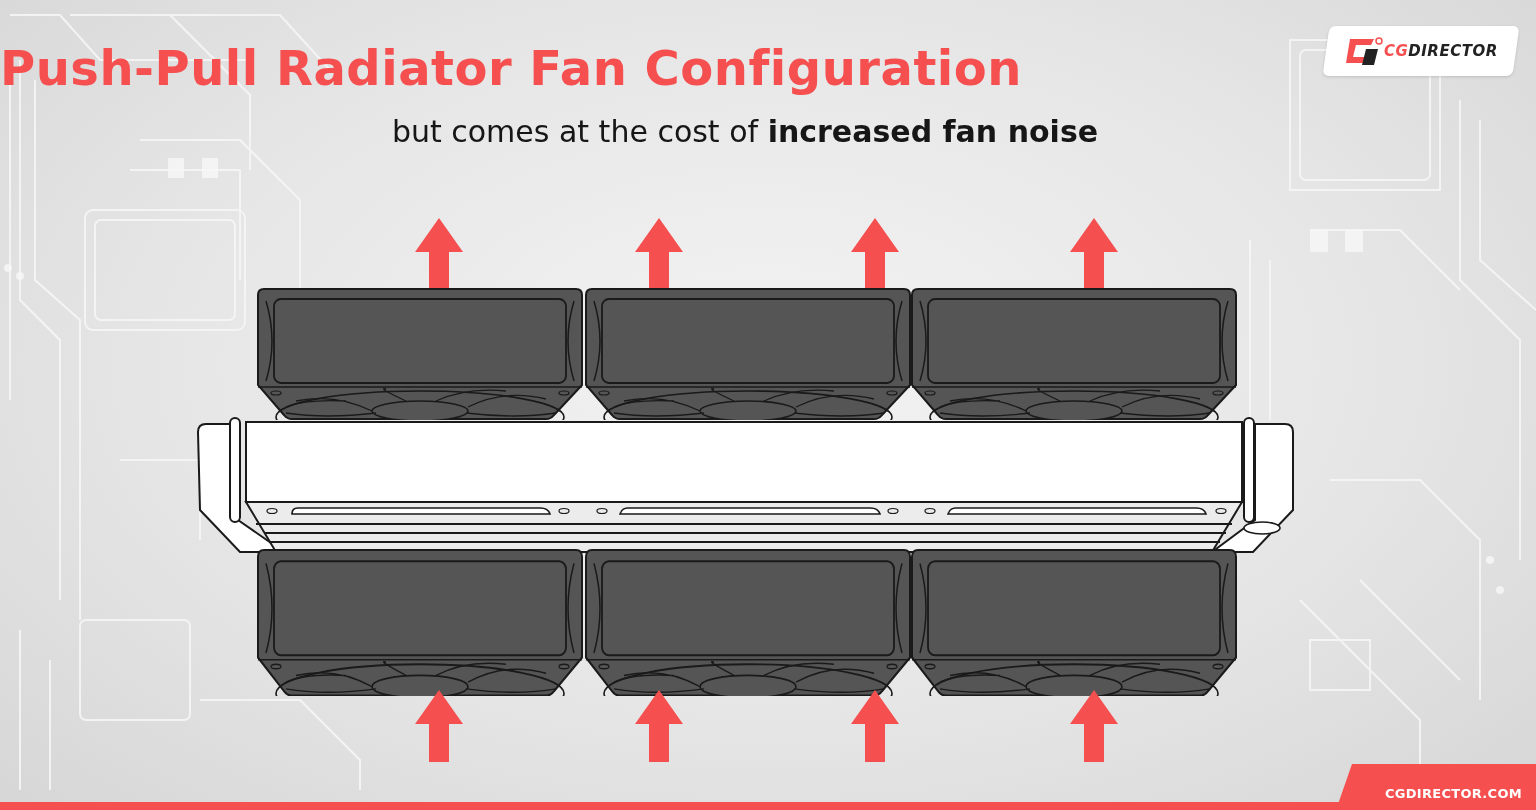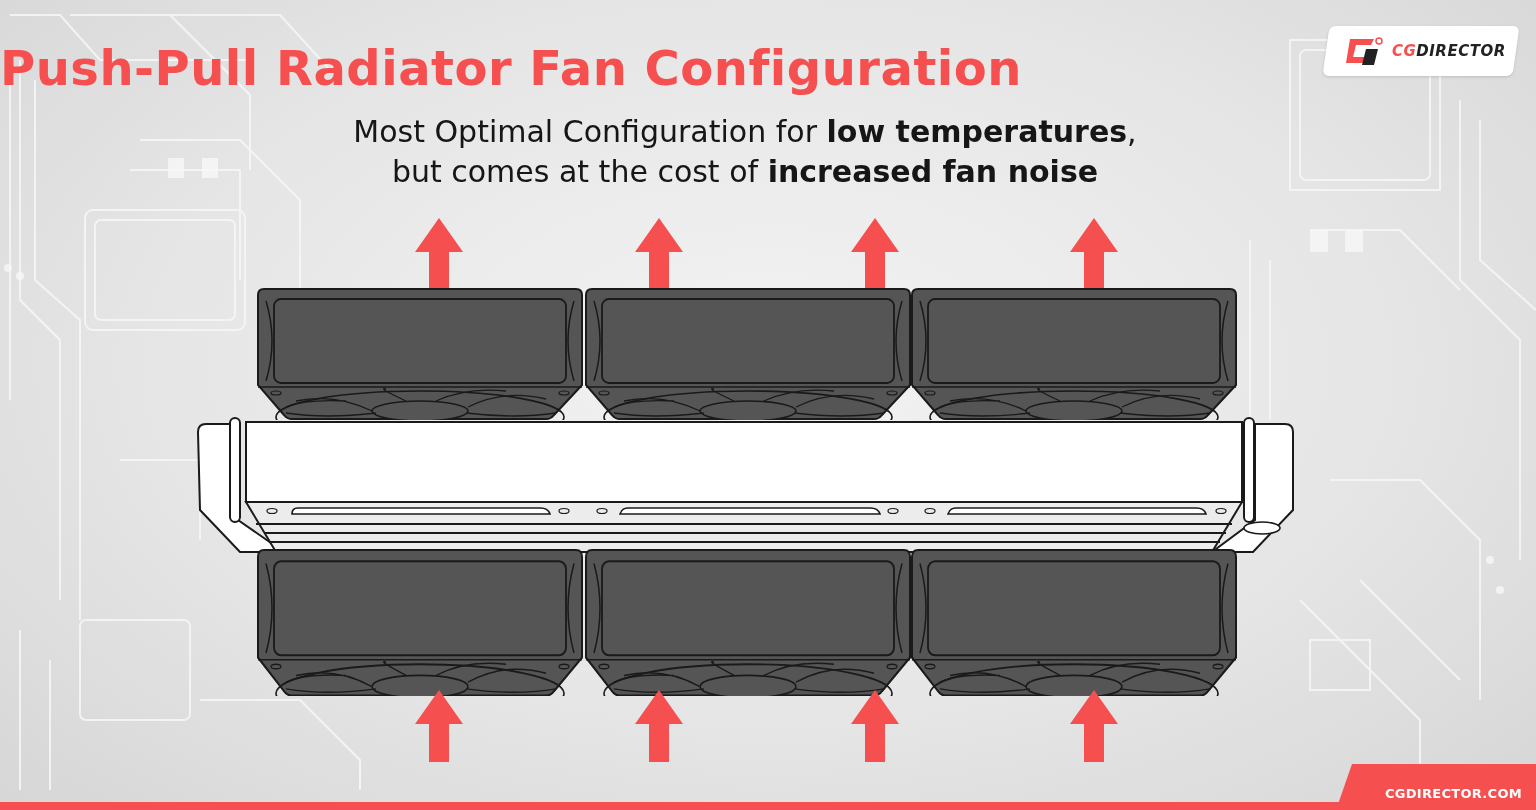--- a/index.html
+++ b/index.html
@@ -20,21 +20,21 @@
     color:#161616; font-weight:normal;
   }
   .subtitle b { font-weight:bold; }
   .logo {
     position:absolute; left:1326px; top:26px; width:190px; height:50px;
     background:#ffffff; border-radius:6px; transform:skewX(-8deg);
     box-shadow:0 1px 3px rgba(0,0,0,0.15);
   }
   .logo-inner {
     position:absolute; left:1336px; top:26px; height:50px; width:180px;
-    display:flex; align-items:center; gap:8px; padding-left:8px;
+    display:flex; align-items:center; gap:0; padding-left:8px;
   }
   .logo-text {
     font-family:"DejaVu Sans", sans-serif; font-weight:bold; font-style:italic;
     font-size:15px; color:#222; letter-spacing:0.5px;
   }
   .logo-text .cg { color:#f54f4f; }
   .footer-bar {
     position:absolute; left:0; right:0; bottom:0; height:8px; background:#f54f4f;
   }
   .footer-tab {
@@ -86,21 +86,20 @@
     <rect x="1345" y="230" width="18" height="22"></rect>
     <circle cx="8" cy="268" r="4"></circle>
       <circle cx="20" cy="276" r="4"></circle>
     <circle cx="1490" cy="560" r="4"></circle>
       <circle cx="1500" cy="590" r="4"></circle>
   </g>
 </svg>
 
 <div class="title">Push-Pull Radiator Fan Configuration</div>
 <div class="subtitle">
-  <div><span>Most Optimal Configuration for </span><b>low temperatures</b><span>,</span></div>
   <div><span>but comes at the cost of </span><b>increased fan noise</b></div>
 </div>
 
 <div class="logo"></div>
 <div class="logo-inner">
   <svg width="40" height="32" viewBox="0 0 40 32">
     <path d="M6 4 L30 4 L27 10 L12 10 L9 22 L22 22 L19 28 L2 28 Z" fill="#f54f4f"></path>
     <path d="M22 14 L34 14 L30 30 L18 30 Z" fill="#222"></path>
     <circle cx="35" cy="6" r="3" fill="none" stroke="#f54f4f" stroke-width="1.5"></circle>
   </svg>

